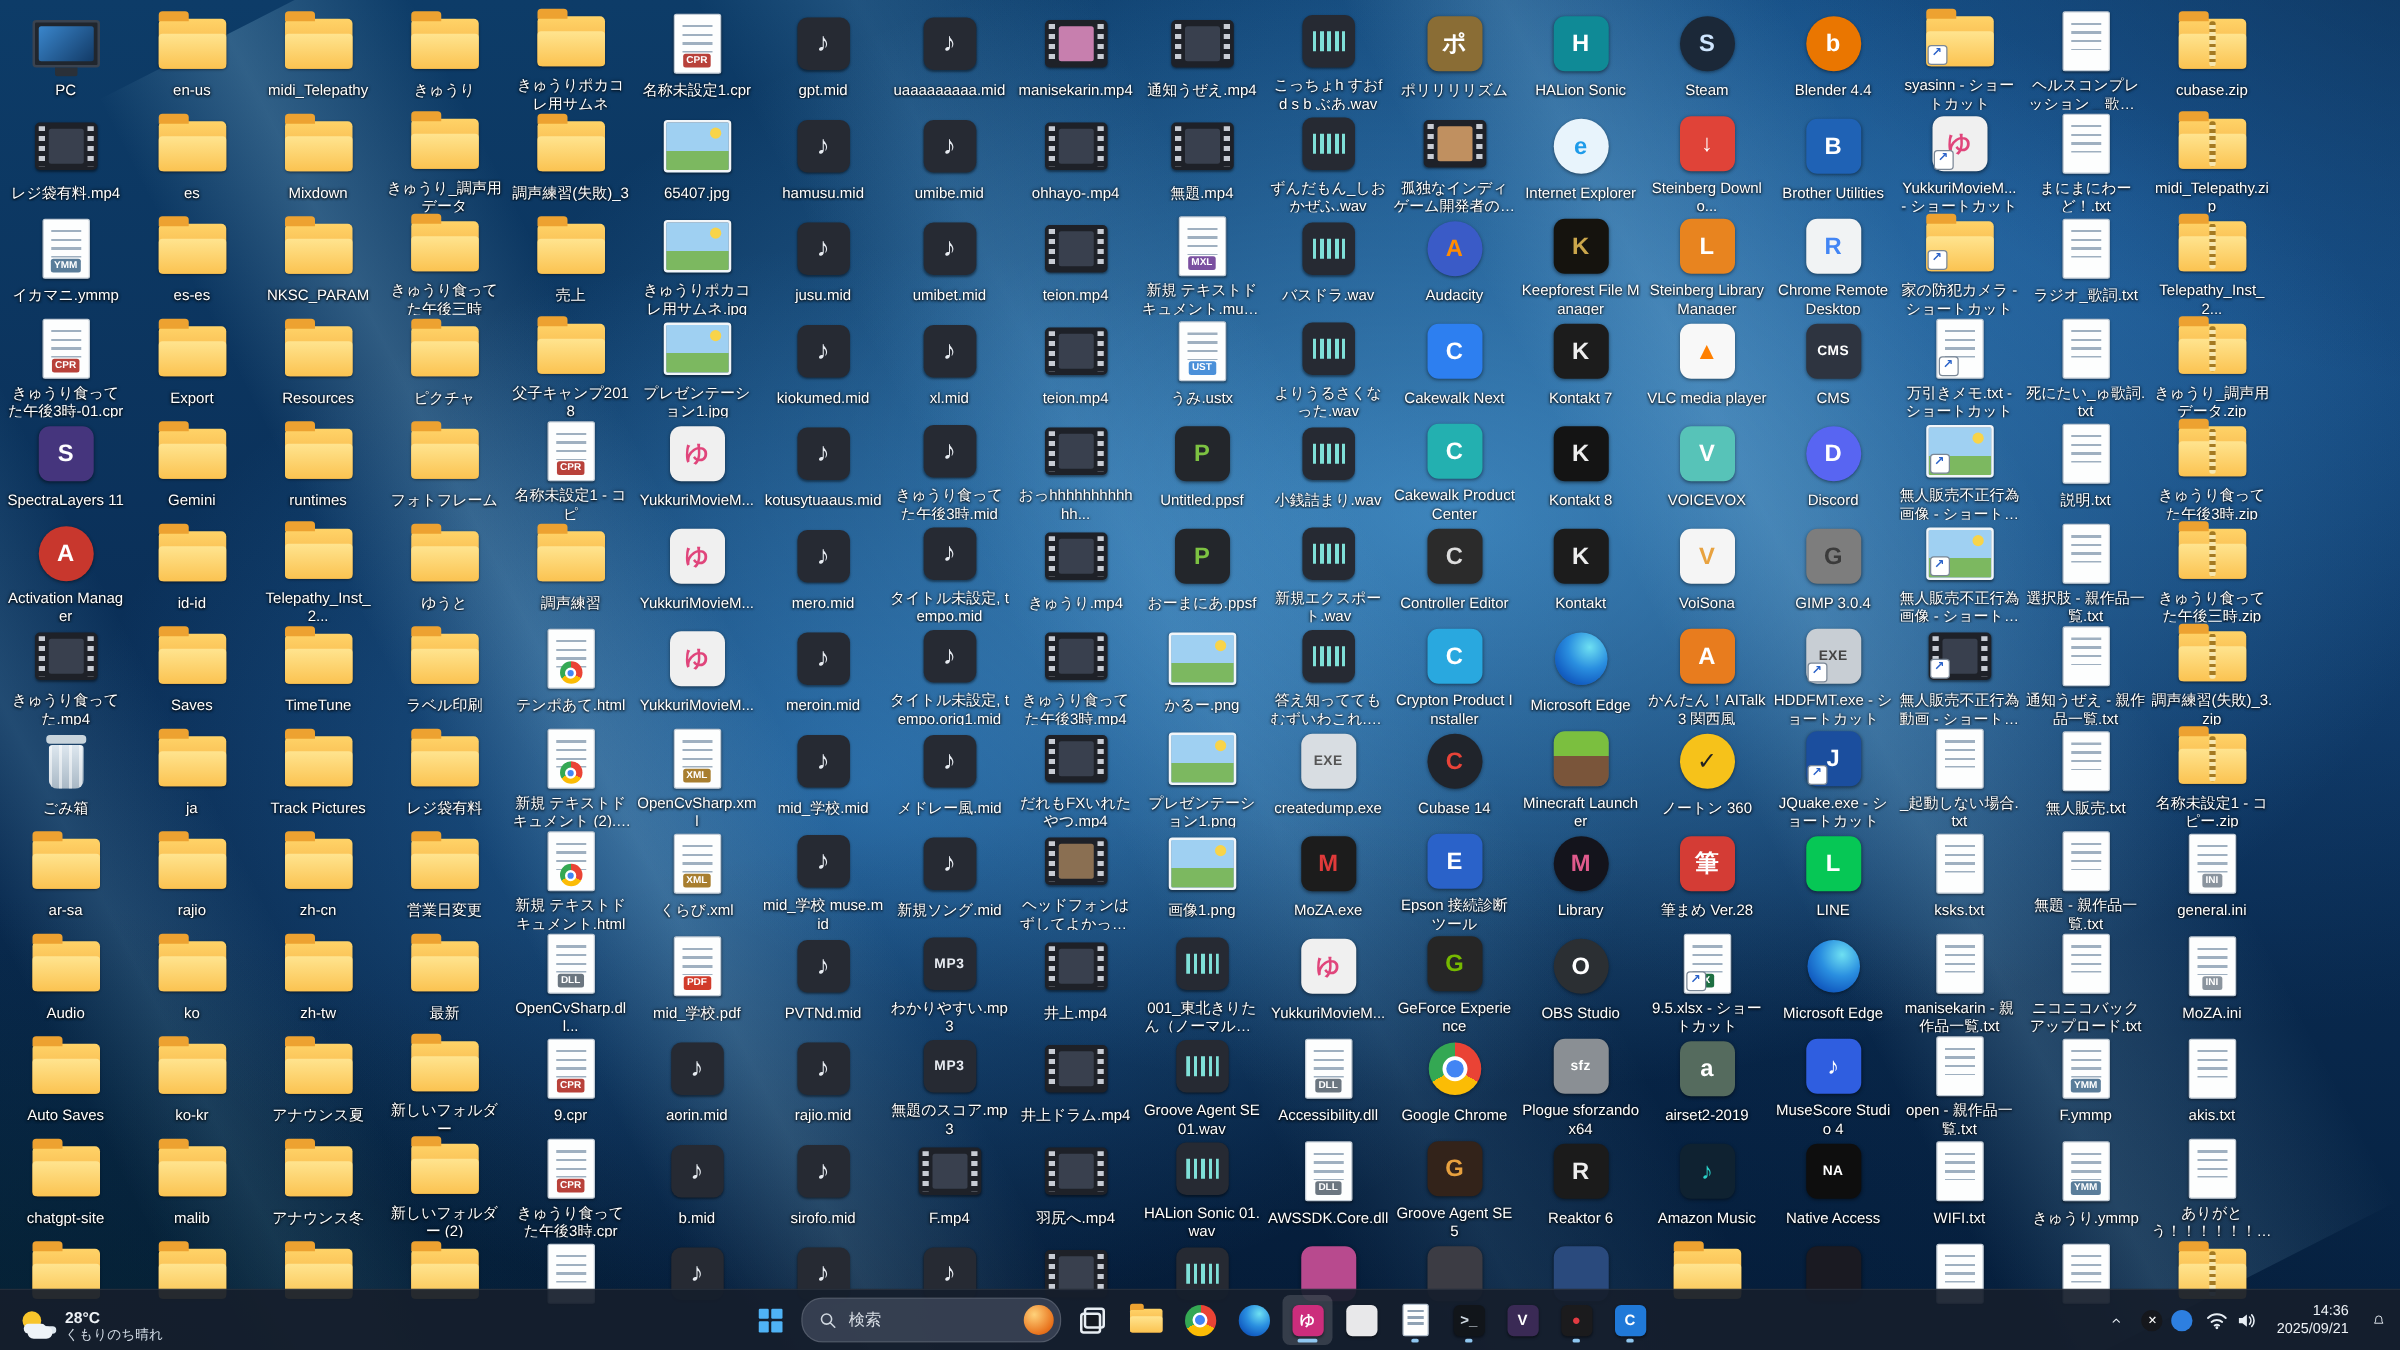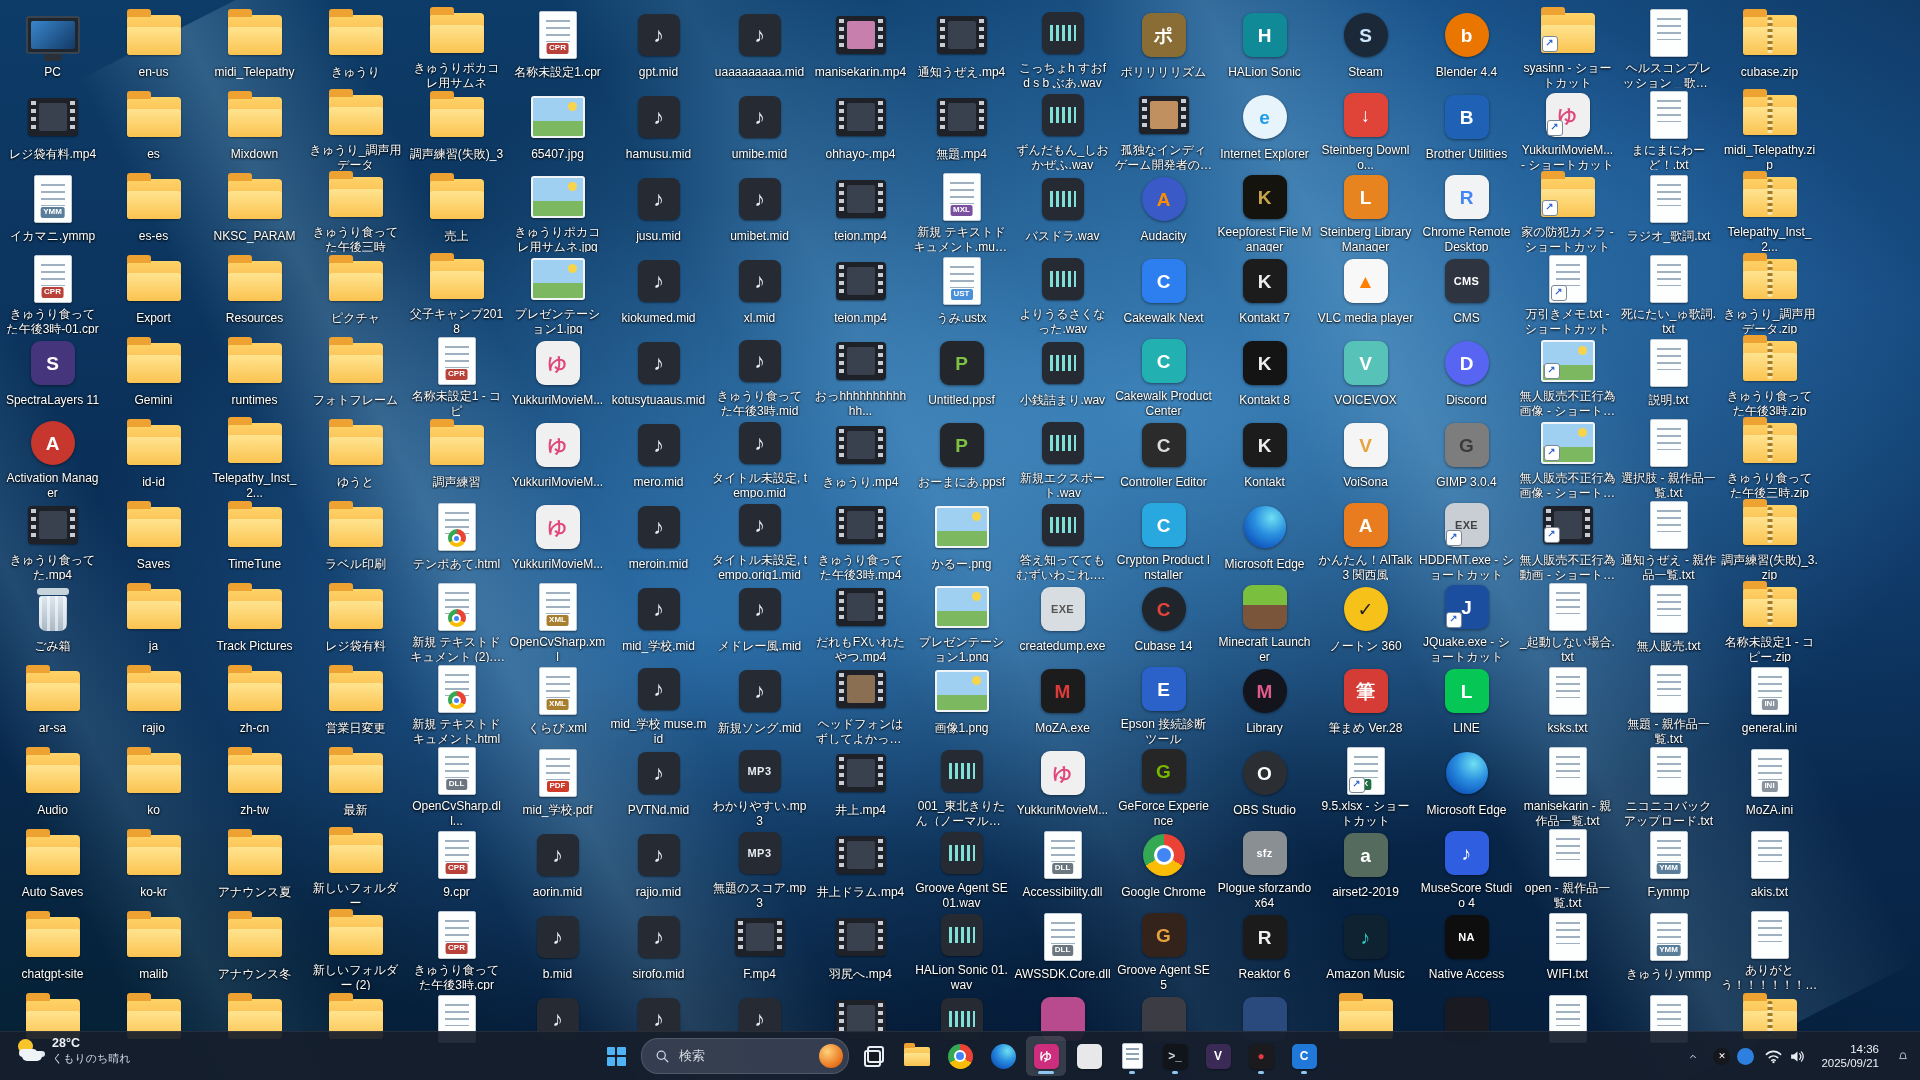--- a/index.html
+++ b/index.html
@@ -76,21 +76,21 @@
   .ic-chrome{width:42px;height:42px;border-radius:50%;background:conic-gradient(#ea4335 0 120deg,#fbbc05 0 240deg,#34a853 0 360deg);box-shadow:0 1px 3px rgba(0,0,0,.45);}
   .ic-chrome::after{content:'';position:absolute;inset:11px;border-radius:50%;background:#4285f4;border:3px solid #fff;}
   .ic-edge{width:42px;height:42px;border-radius:50%;box-shadow:0 1px 3px rgba(0,0,0,.45);
     background:radial-gradient(circle at 66% 28%,#6ee0f2,#2a8fe0 42%,#1461c4 72%,#0a3d8f);}
   
   .sc{position:absolute;z-index:3;left:1px;bottom:1px;width:14px;height:14px;background:#fff;border:1px solid #7a8796;border-radius:3px;
     color:#2a62c9;font-size:10px;line-height:12px;text-align:center;font-weight:bold;}
   
   .taskbar{position:absolute;left:0;right:0;bottom:0;height:48px;z-index:10;background:rgba(22,30,44,.93);
     border-top:1px solid rgba(255,255,255,.07);display:flex;align-items:center;color:#eef2f6;}
-  .tb-left{position:absolute;left:0;top:0;bottom:0;display:flex;align-items:flex-start;padding-left:10px;}
+  .tb-left{position:absolute;left:0;top:0;bottom:0;display:flex;align-items:flex-end;padding-left:10px;}
   .weather{display:flex;align-items:center;gap:8px;padding:4px 14px 4px 6px;border-radius:6px;}
   .w-icon{position:relative;width:28px;height:26px;}
   .w-icon::before{content:'';position:absolute;top:1px;left:2px;width:15px;height:15px;border-radius:50%;background:#f8c52b;}
   .w-icon::after{content:'';position:absolute;bottom:3px;left:6px;width:20px;height:10px;border-radius:8px;background:#eef3f7;
     box-shadow:-4px -3px 0 -1px #eef3f7,5px -2px 0 -2px #dfe8ef;}
   .w-text{display:flex;flex-direction:column;line-height:1.25;}
   .w-temp{font-size:12.5px;font-weight:bold;}
   .w-desc{font-size:11px;color:#cfd8e2;}
   .tb-center{position:absolute;left:50%;top:0;bottom:0;transform:translateX(-50%);display:flex;align-items:center;gap:5px;}
   .start{width:40px;height:40px;border:none;background:transparent;border-radius:6px;display:flex;align-items:center;justify-content:center;}

